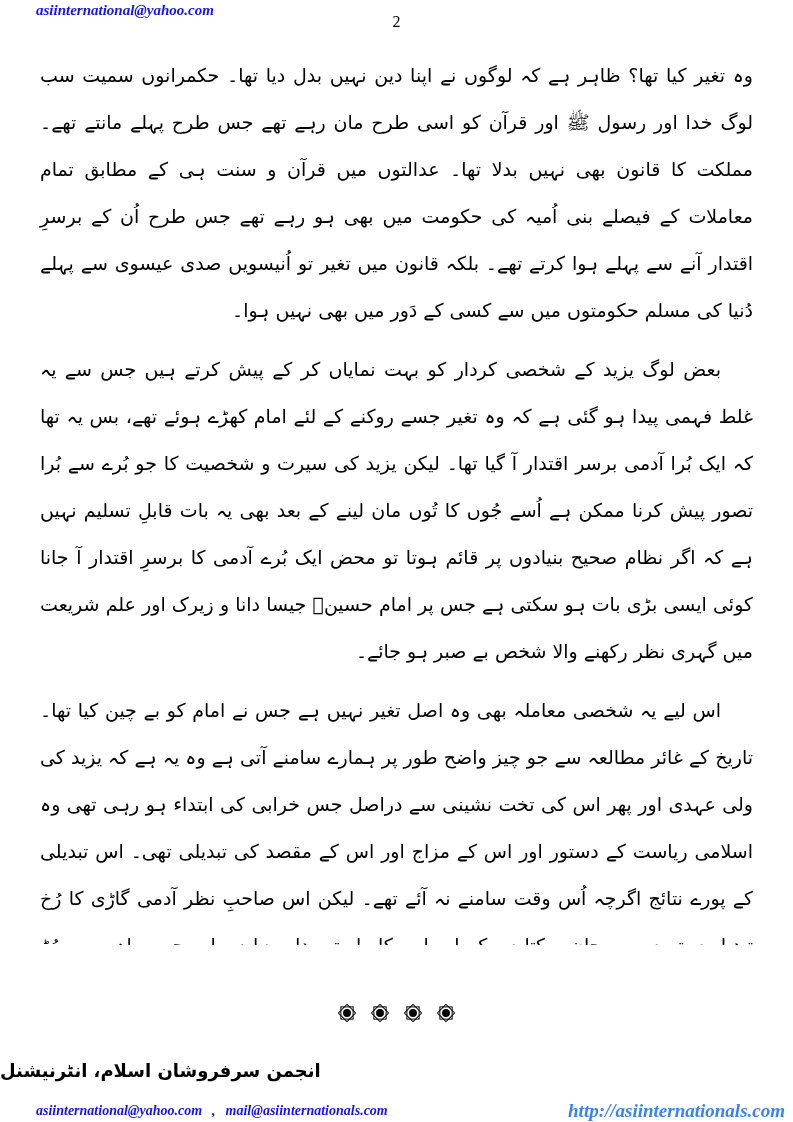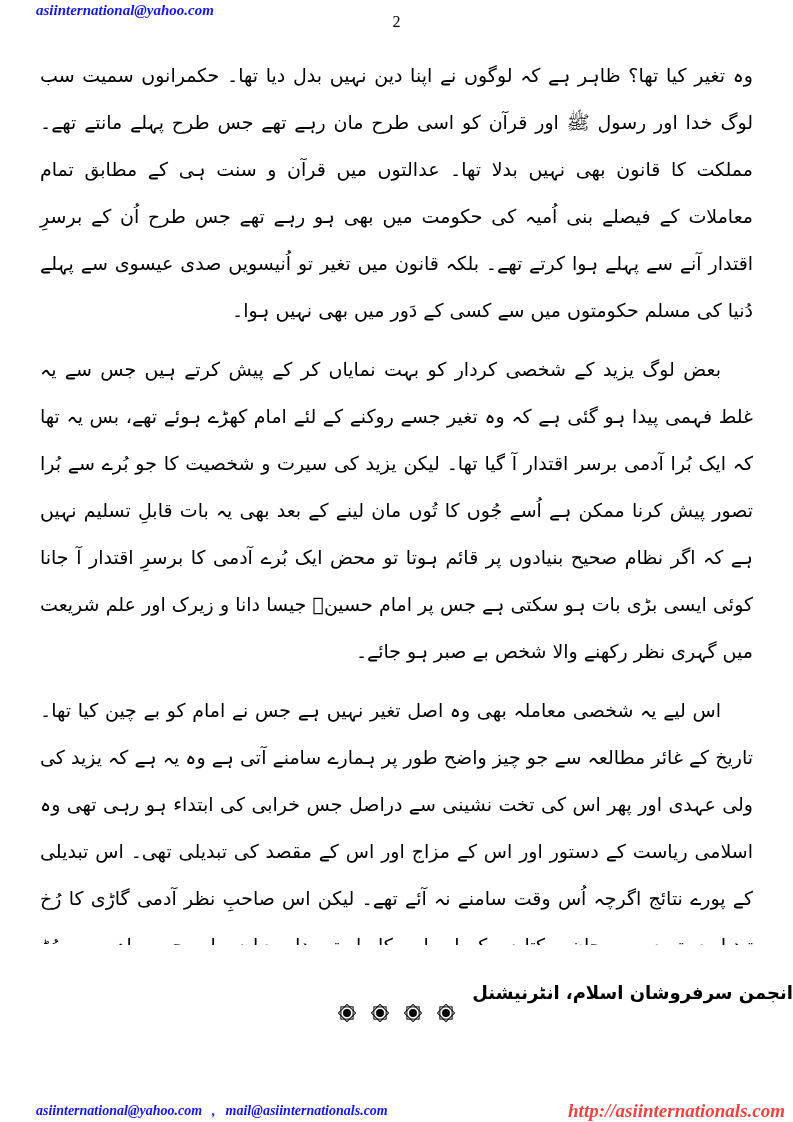--- a/index.html
+++ b/index.html
@@ -22,37 +22,37 @@
     overflow:hidden;direction:rtl;text-align:justify;
     font-size:19px;line-height:47px;
   }
   .article p{margin:12px;padding:0;text-indent:32px;}
   .article p.no-indent{text-indent:0;}
   .ornaments{
     position:absolute;top:1002px;left:0;right:0;text-align:center;
   }
   .ornaments svg{margin:0 5px;vertical-align:middle;}
   .org-name{
-    position:absolute;top:982px;left:0;right:0;text-align:right;
+    position:absolute;top:1060px;left:0;right:0;text-align:left;
     direction:rtl;font-weight:bold;font-size:18px;
     font-family:"DejaVu Sans",sans-serif;
   }
   .footer-row{
     position:absolute;top:1064px;left:36px;right:8px;
     display:flex;justify-content:space-between;align-items:center;margin-top:36px;
   }
   .footer-emails{
     font-family:"Liberation Serif",serif;font-style:italic;font-weight:bold;
     font-size:14px;color:#1414ee;
   }
   .footer-emails a{color:#1414ee;text-decoration:none;}
   .footer-sep{margin:0 10px;font-weight:bold;}
   .footer-url{
     font-family:"Liberation Serif",serif;font-style:italic;font-weight:bold;
-    font-size:19px;color:#ef4444;text-decoration:none;
+    font-size:19px;color:#3b82f6;text-decoration:none;
   }
 </style>
 </head>
 <body>
 
 <div class="page">
 
   <a class="header-email">asiinternational@yahoo.com</a>
 
   <div class="page-number">2</div>

